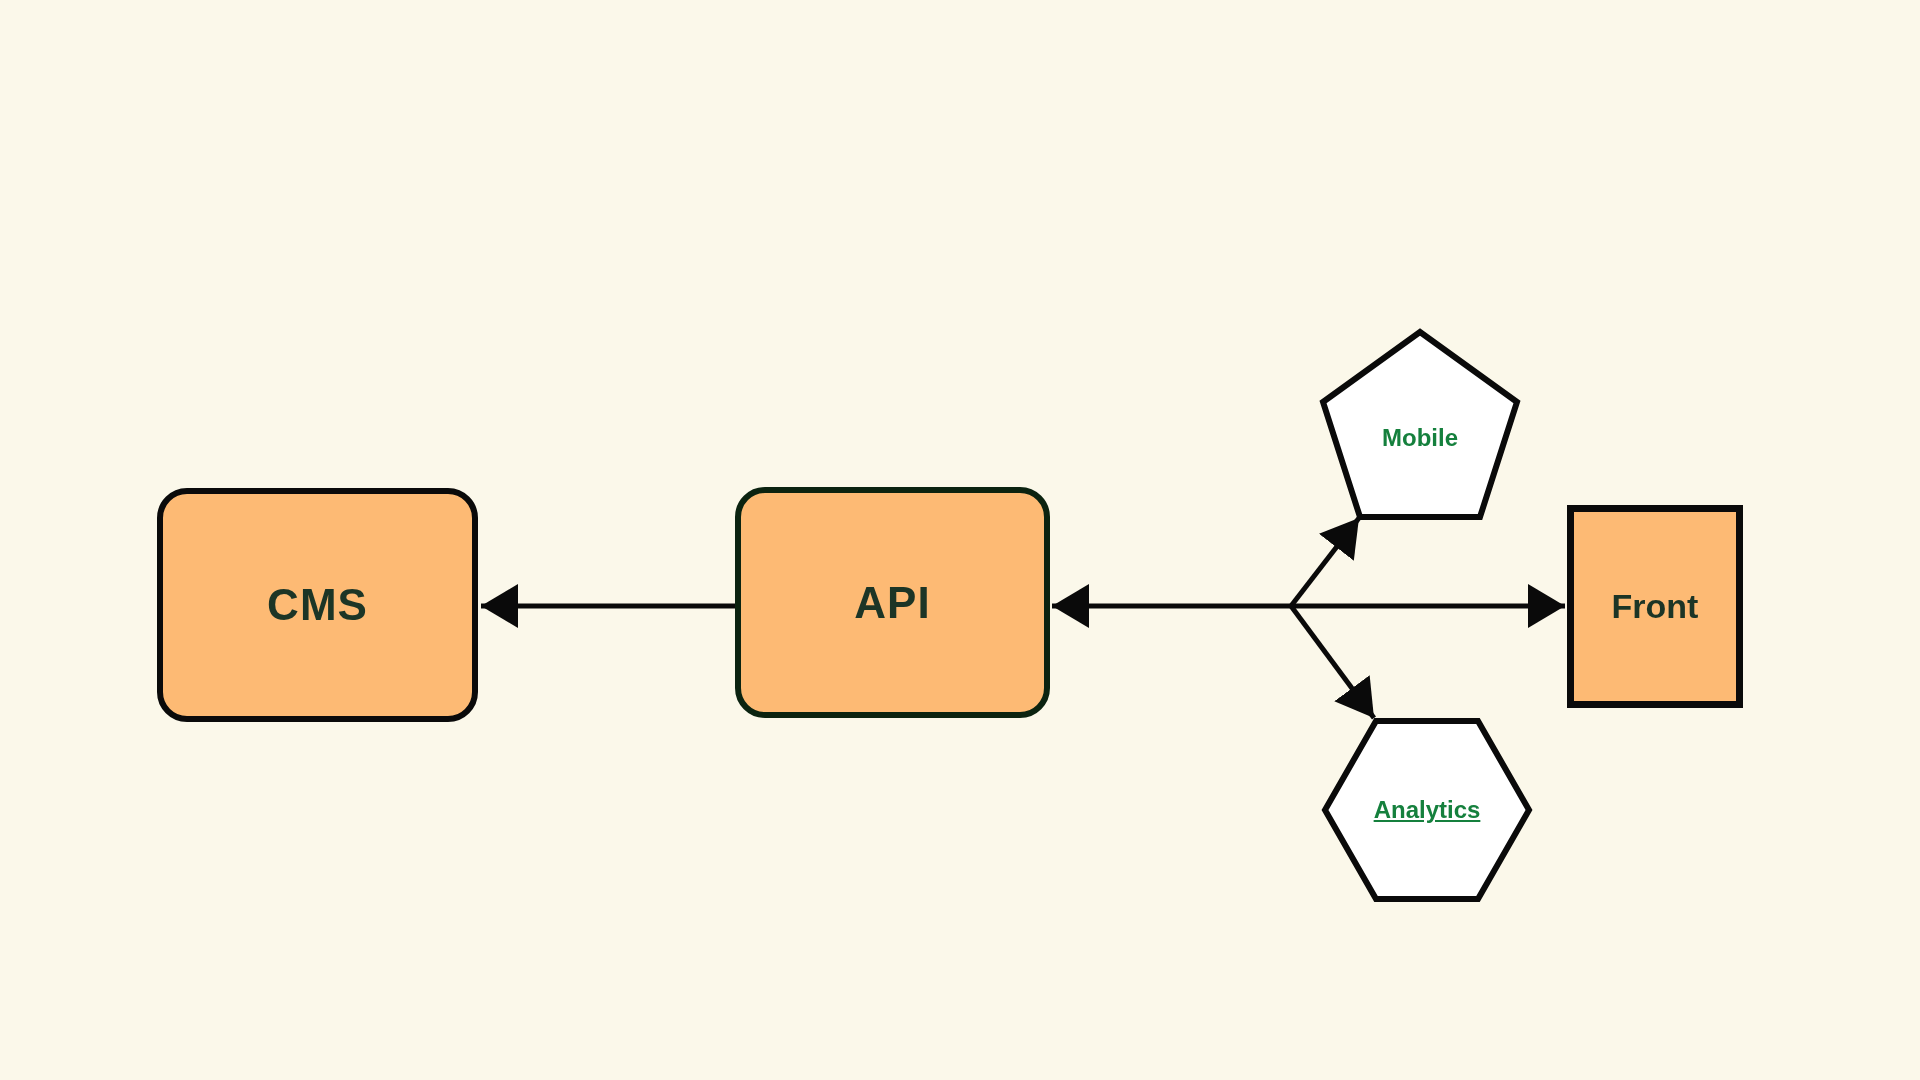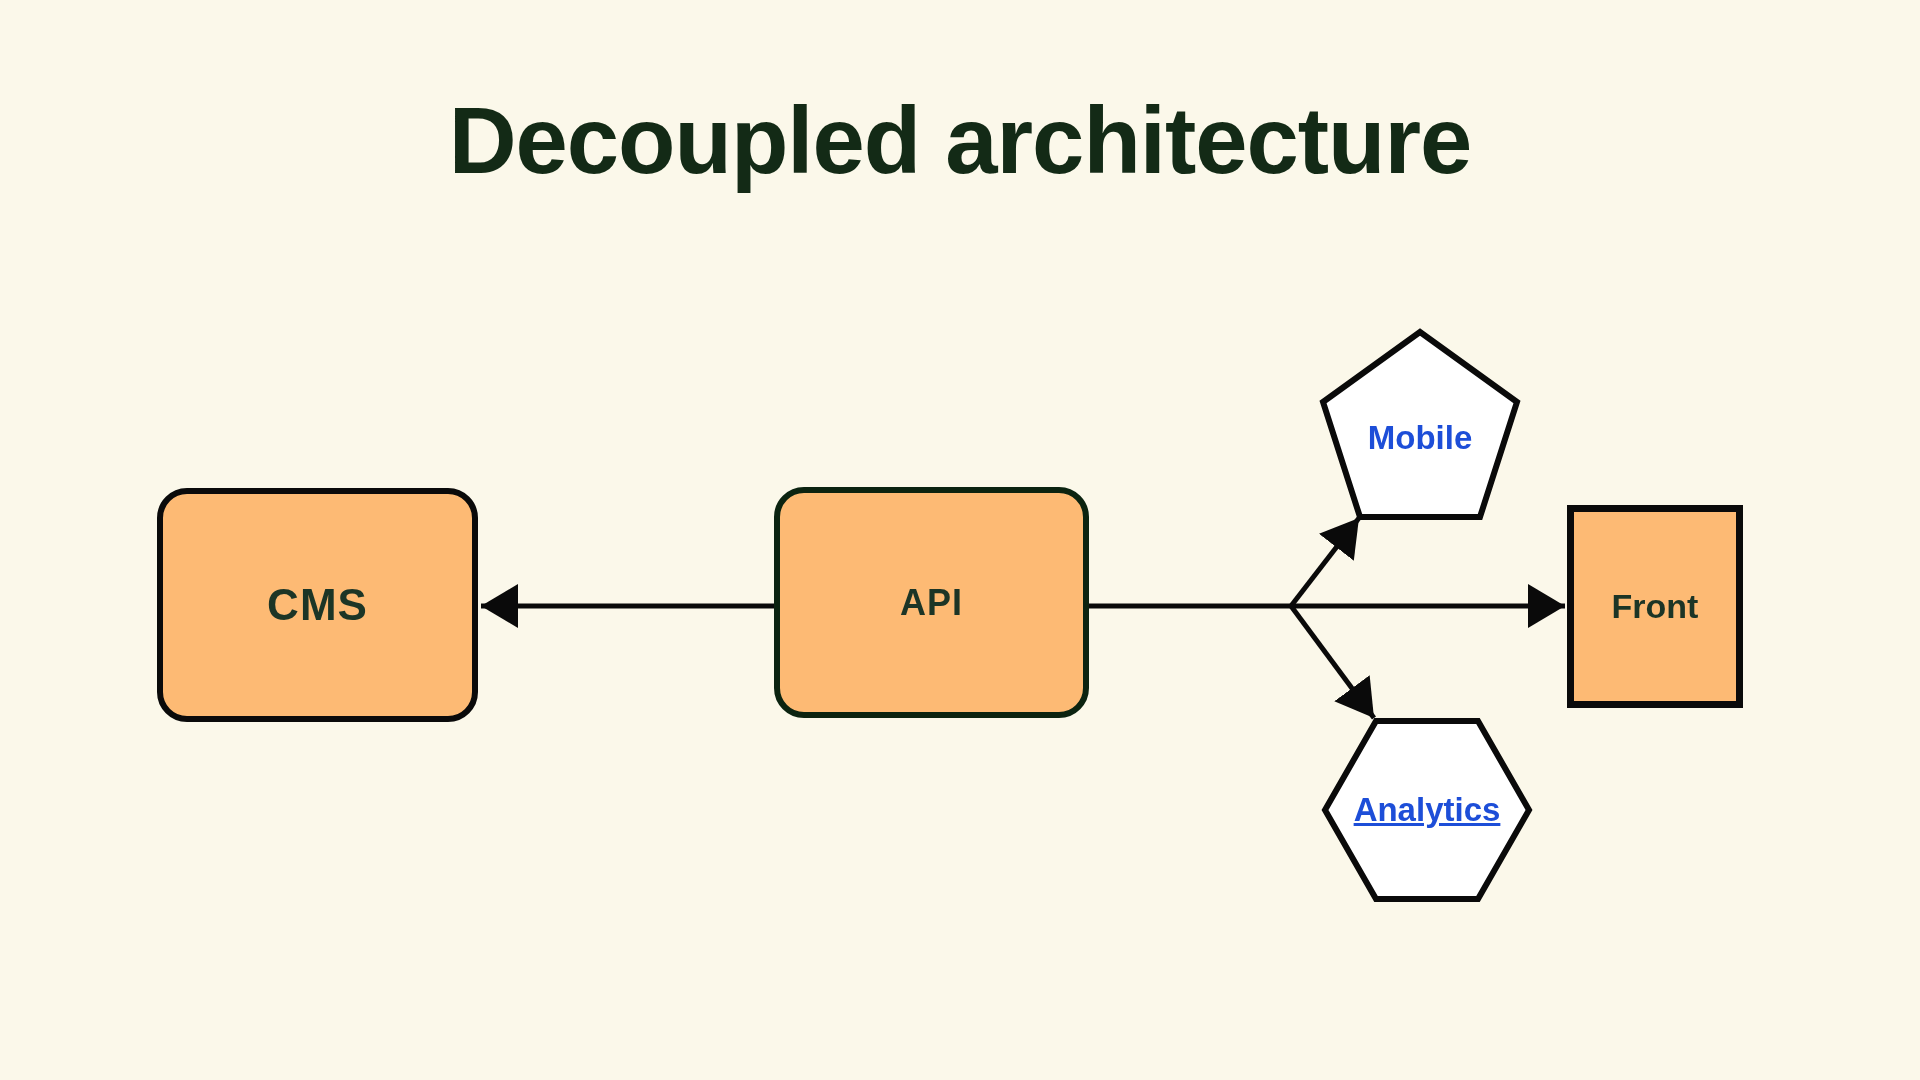--- a/index.html
+++ b/index.html
@@ -58,52 +58,51 @@
   }
   .node-cms {
     left: 157px; top: 488px;
     width: 321px; height: 234px;
     border: 6px solid #0A0A0A;
     border-radius: 30px;
     font-size: 44px;
     letter-spacing: 1px;
   }
   .node-api {
-    left: 774px; top: 487px;
+    left: 735px; top: 487px;
     width: 315px; height: 231px;
     border: 6px solid #0B2310;
     border-radius: 30px;
-    font-size: 36px;
+    font-size: 44px;
     letter-spacing: 1px;
   }
   .node-front {
     left: 1567px; top: 505px;
     width: 176px; height: 203px;
     border: 7px solid #0A0A0A;
     border-radius: 0;
     font-size: 34px;
   }
   .shape-label {
     position: absolute;
     transform: translate(-50%, -50%);
     font-weight: 700;
-    font-size: 33px;
-    color: #1d4ed8;
+    font-size: 24px;
+    color: #15803d;
     white-space: nowrap;
     user-select: none;
   }
   .label-mobile    { left: 1420px; top: 438px; }
   .label-analytics { left: 1427px; top: 810px; text-decoration: underline; }
 </style>
 </head>
 <body>
 
 <div class="page">
 
-  <div class="title">Decoupled architecture</div>
 
   <svg class="diagram-svg" viewBox="0 0 1920 1080" aria-hidden="true">
     <defs>
       <marker id="ah" markerUnits="userSpaceOnUse" markerWidth="40" markerHeight="46" refX="37" refY="23" orient="auto-start-reverse">
         <path d="M0,1 L37,23 L0,45 Z" fill="#0A0A0A"></path>
       </marker>
     </defs>
 
     <line class="connector" x1="481" y1="606" x2="1049" y2="606" marker-start="url(#ah)" marker-end="url(#ah)"></line>
 

